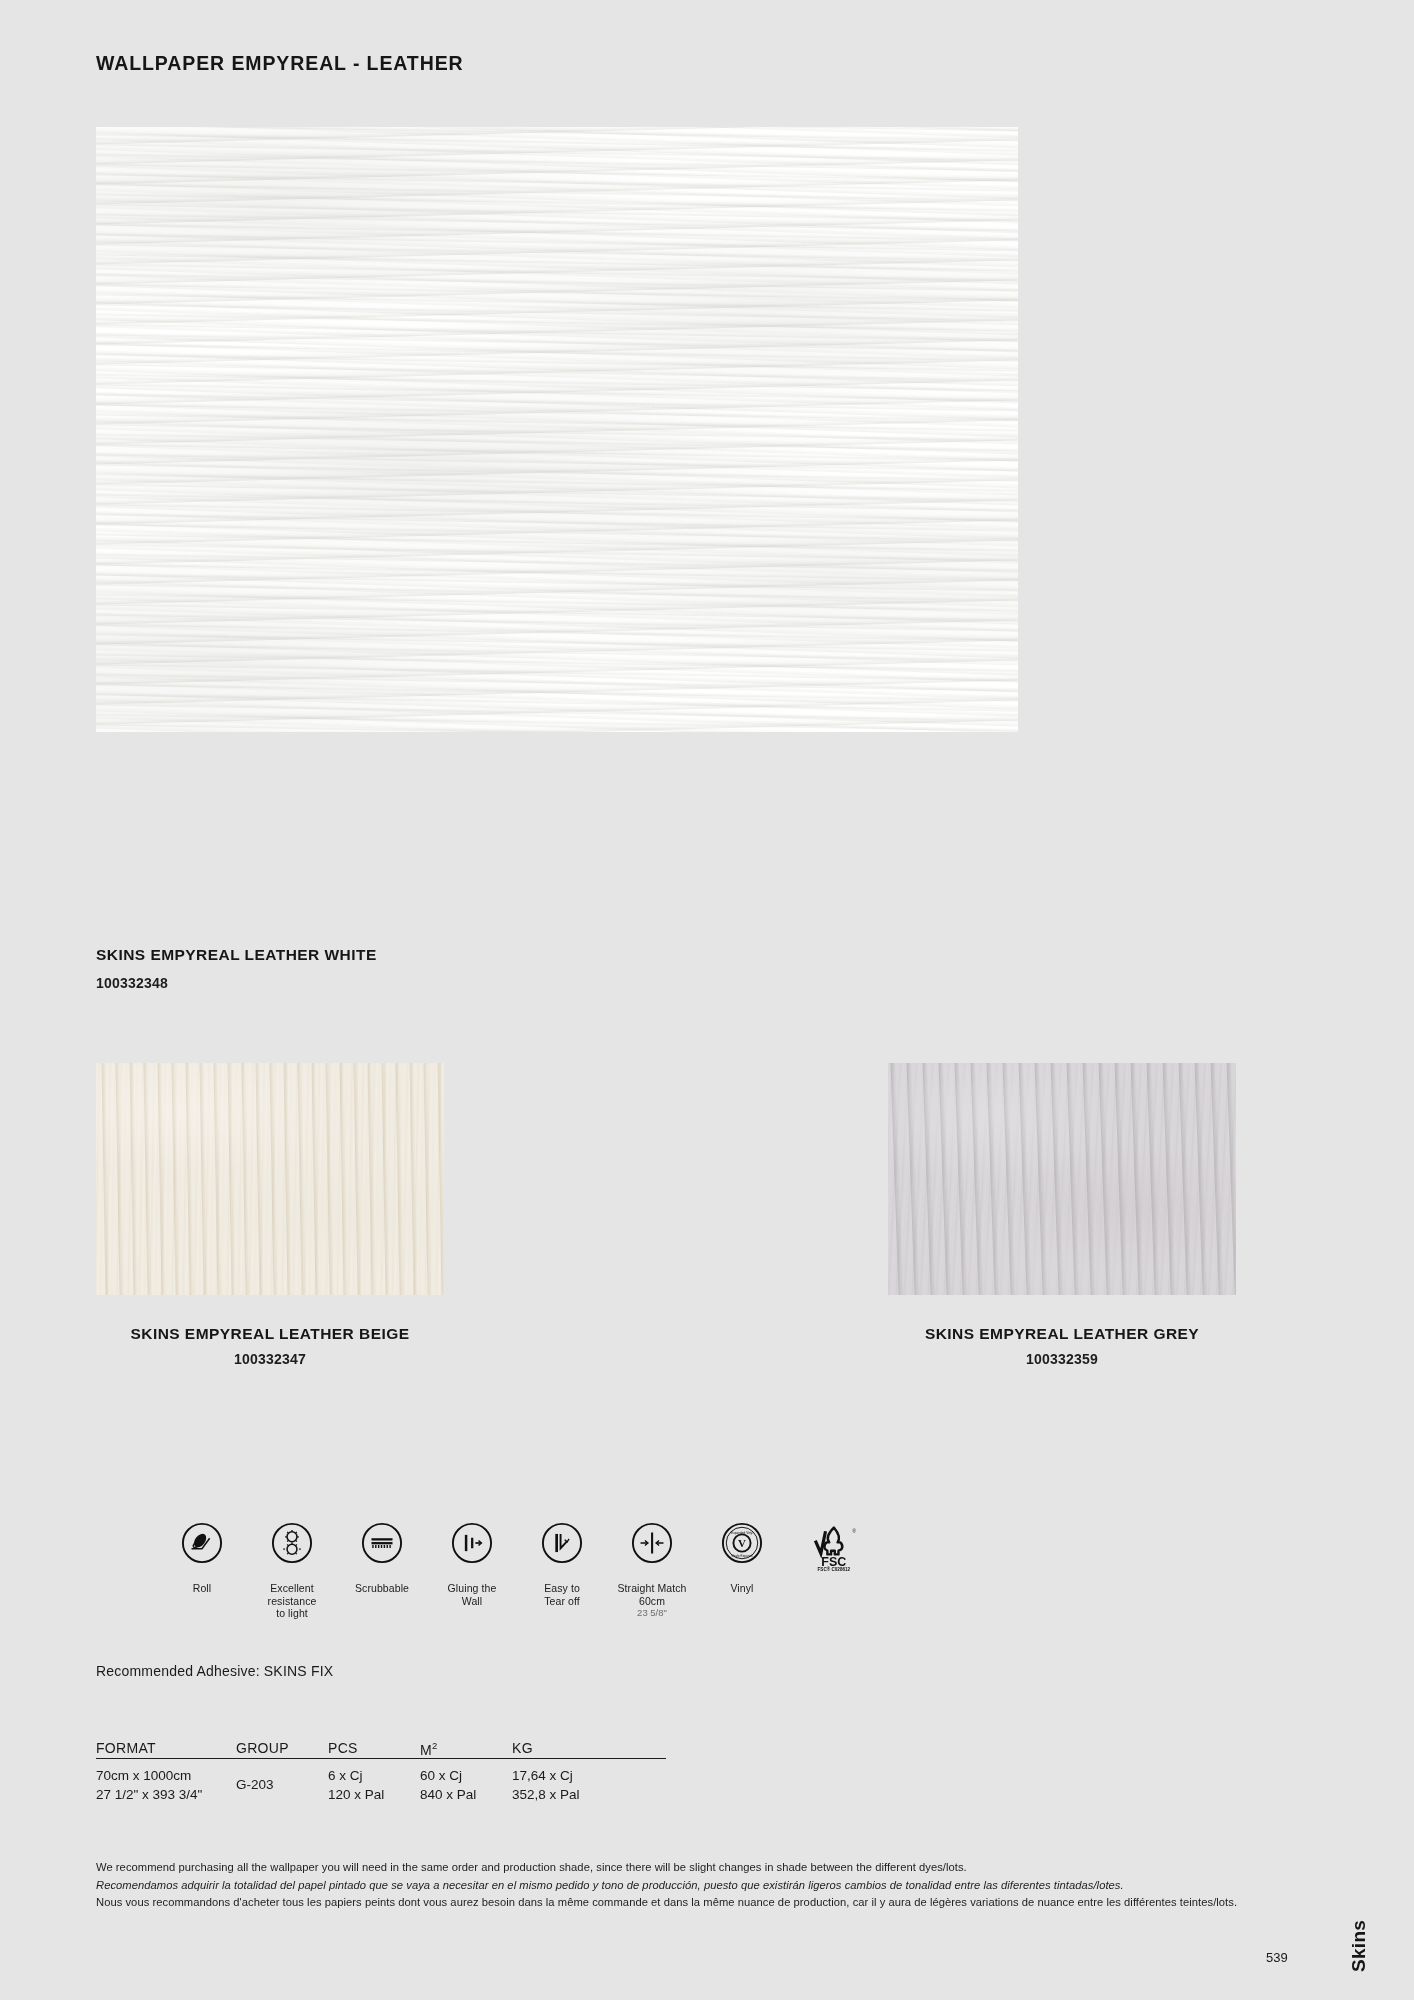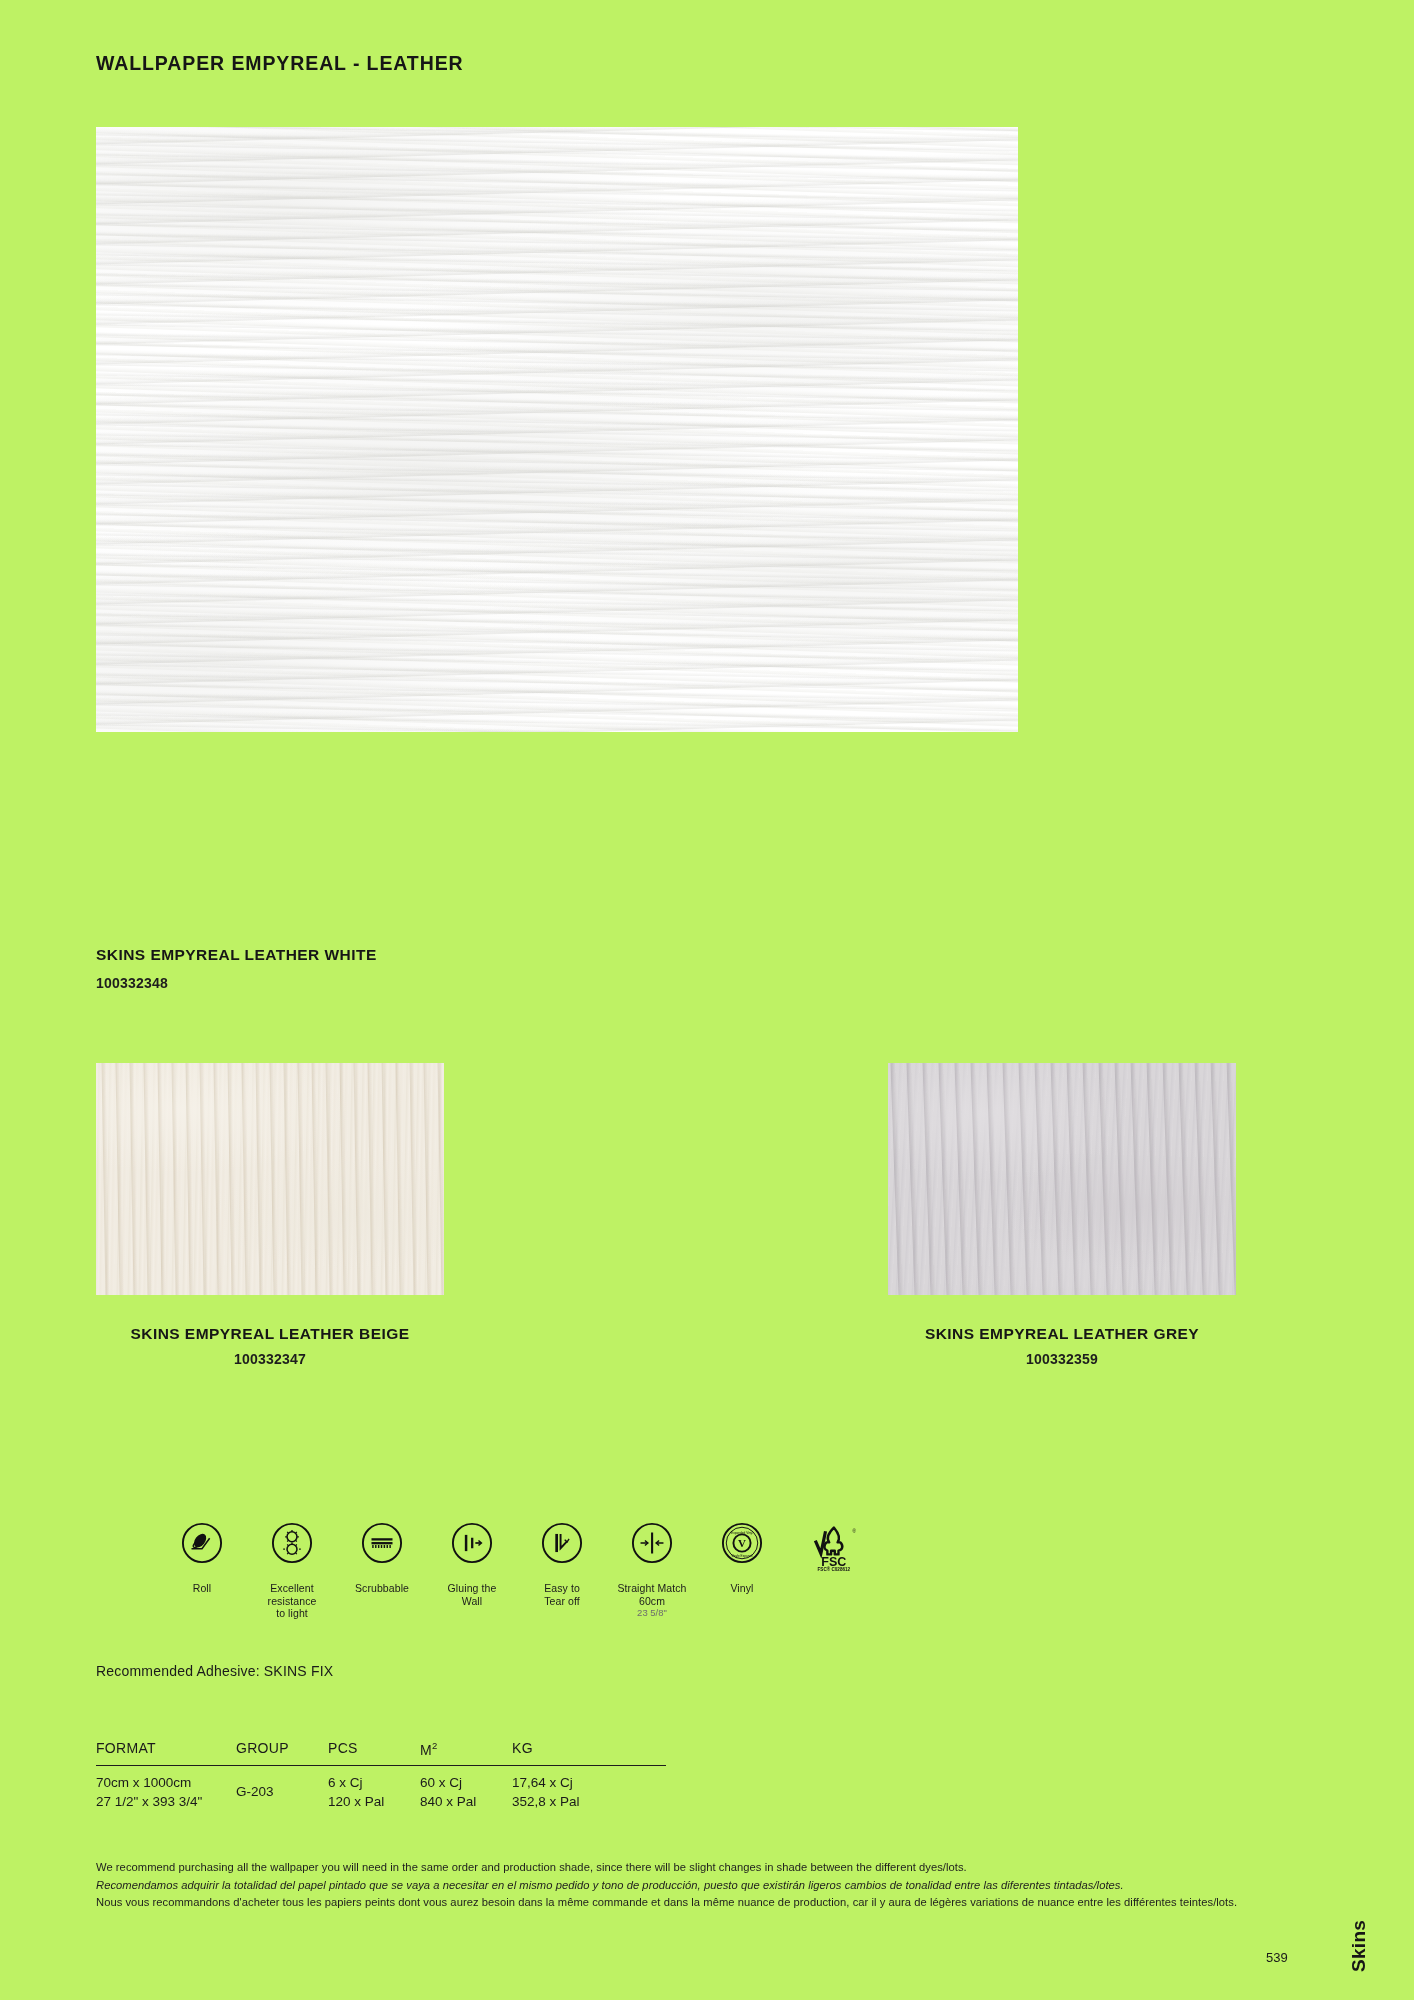--- a/index.html
+++ b/index.html
@@ -8,21 +8,21 @@
     height: 2000px;
     background: #ffffff;
     font-family: "Liberation Sans", sans-serif;
     color: #1a1a1a;
     overflow: hidden;
   }
   .page {
     position: relative;
     width: 1414px;
     height: 2000px;
-    background: #bef264;
+    background: #e5e5e5;
   }
 
   
   .page-title {
     position: absolute;
     left: 96px;
     top: 52px;
     font-size: 19.5px;
     font-weight: 700;
     letter-spacing: 0.9px;
@@ -196,21 +196,20 @@
 
   
   .spec-table {
     position: absolute;
     left: 96px;
     top: 1740px;
     width: 570px;
   }
   .spec-head {
     display: flex;
-    padding-bottom: 7px;
     border-bottom: 1.3px solid #1d1d1d;
   }
   .spec-body { display: flex; padding-top: 7px; }
   .col-format { width: 140px; }
   .col-group  { width: 92px; }
   .col-pcs    { width: 92px; }
   .col-m2     { width: 92px; }
   .col-kg     { width: 120px; }
   .spec-head div {
     font-size: 14px;

